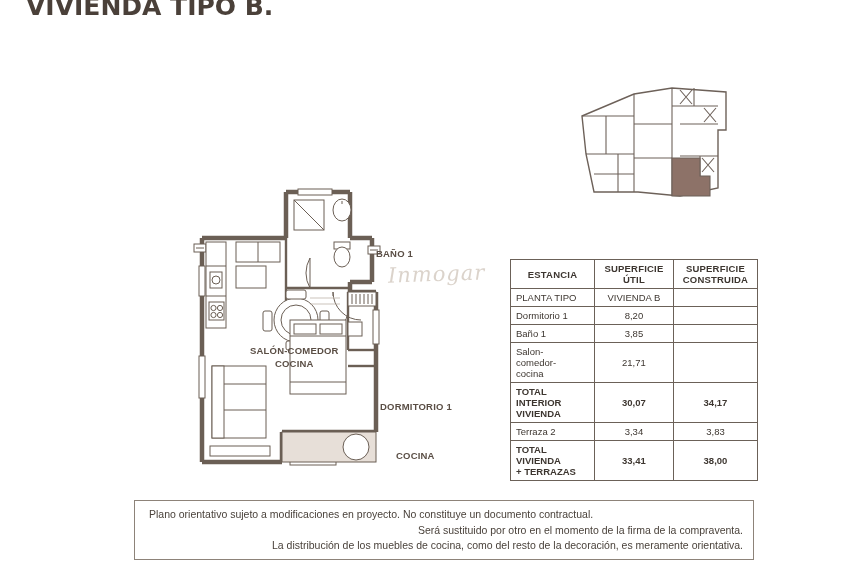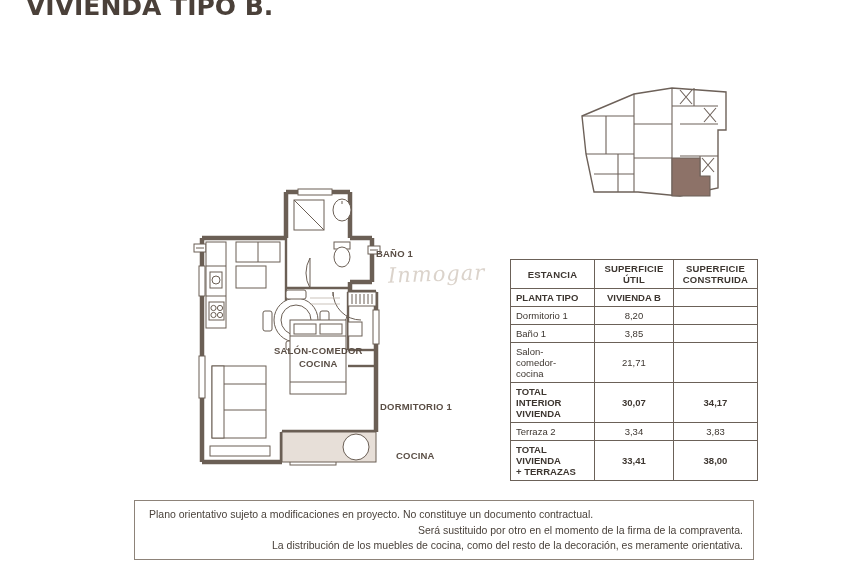--- a/index.html
+++ b/index.html
@@ -53,21 +53,21 @@
   .plan-label {
     position: absolute;
     font-size: 9.5px;
     font-weight: bold;
     color: #5a4e45;
     letter-spacing: 0.2px;
     white-space: nowrap;
     font-family: "Liberation Sans", sans-serif;
   }
   .lbl-bano      { left: 186px; top: 78px; }
-  .lbl-salon     { left: 84px;  top: 174px; text-align:center; line-height: 13px;}
+  .lbl-salon     { left: 60px;  top: 174px; text-align:center; line-height: 13px;}
   .lbl-dorm      { left: 190px; top: 231px; }
   .lbl-terraza   { left: 206px; top: 280px; }
 
   
   .watermark {
     position: absolute;
     left: 388px;
     top: 262px;
     font-size: 21px;
     color: rgba(190,175,160,0.55);
@@ -102,21 +102,21 @@
   table.areas th {
     font-weight: bold;
     text-align: center;
     font-size: 9.5px;
     letter-spacing: 0.2px;
   }
   th.c-estancia { width: 92px; }
   th.c-util     { width: 76px; }
   th.c-constr   { width: 80px; }
   td.num        { text-align: center; }
-  tr.planta td  { font-weight: bold; }
+  tr.planta td  { font-weight: normal; }
   tr.total td   { font-weight: bold; }
   td.estancia   { text-align: left; }
   .cell-multiline { line-height: 11px; }
 
   
   .disclaimer {
     position: absolute;
     left: 134px;
     top: 500px;
     width: 620px;

